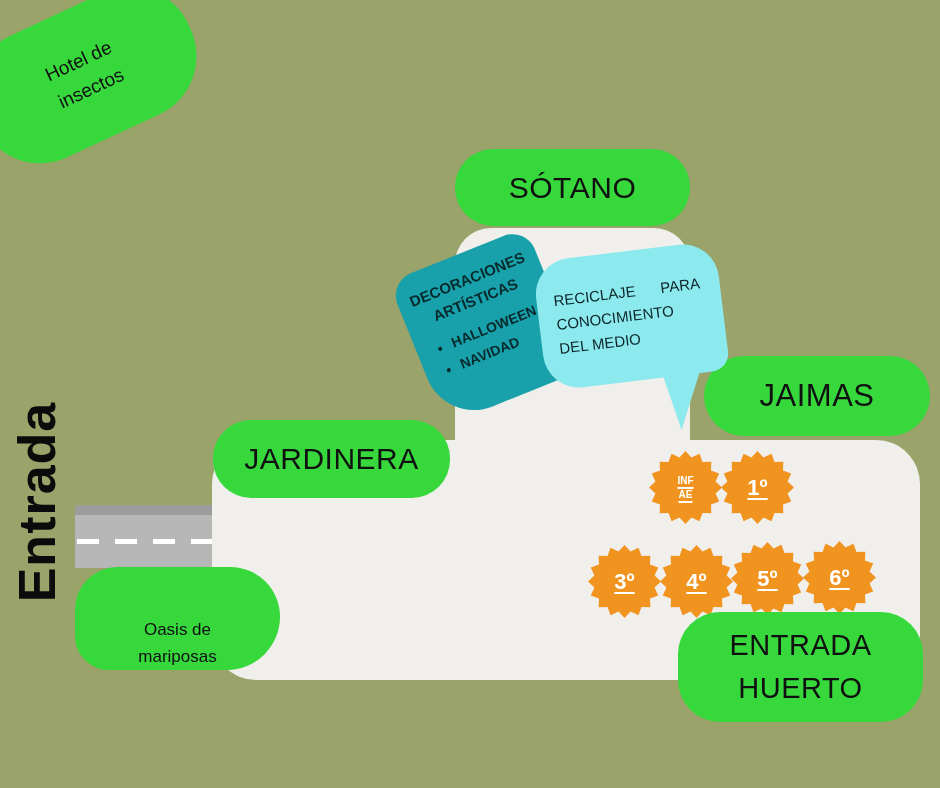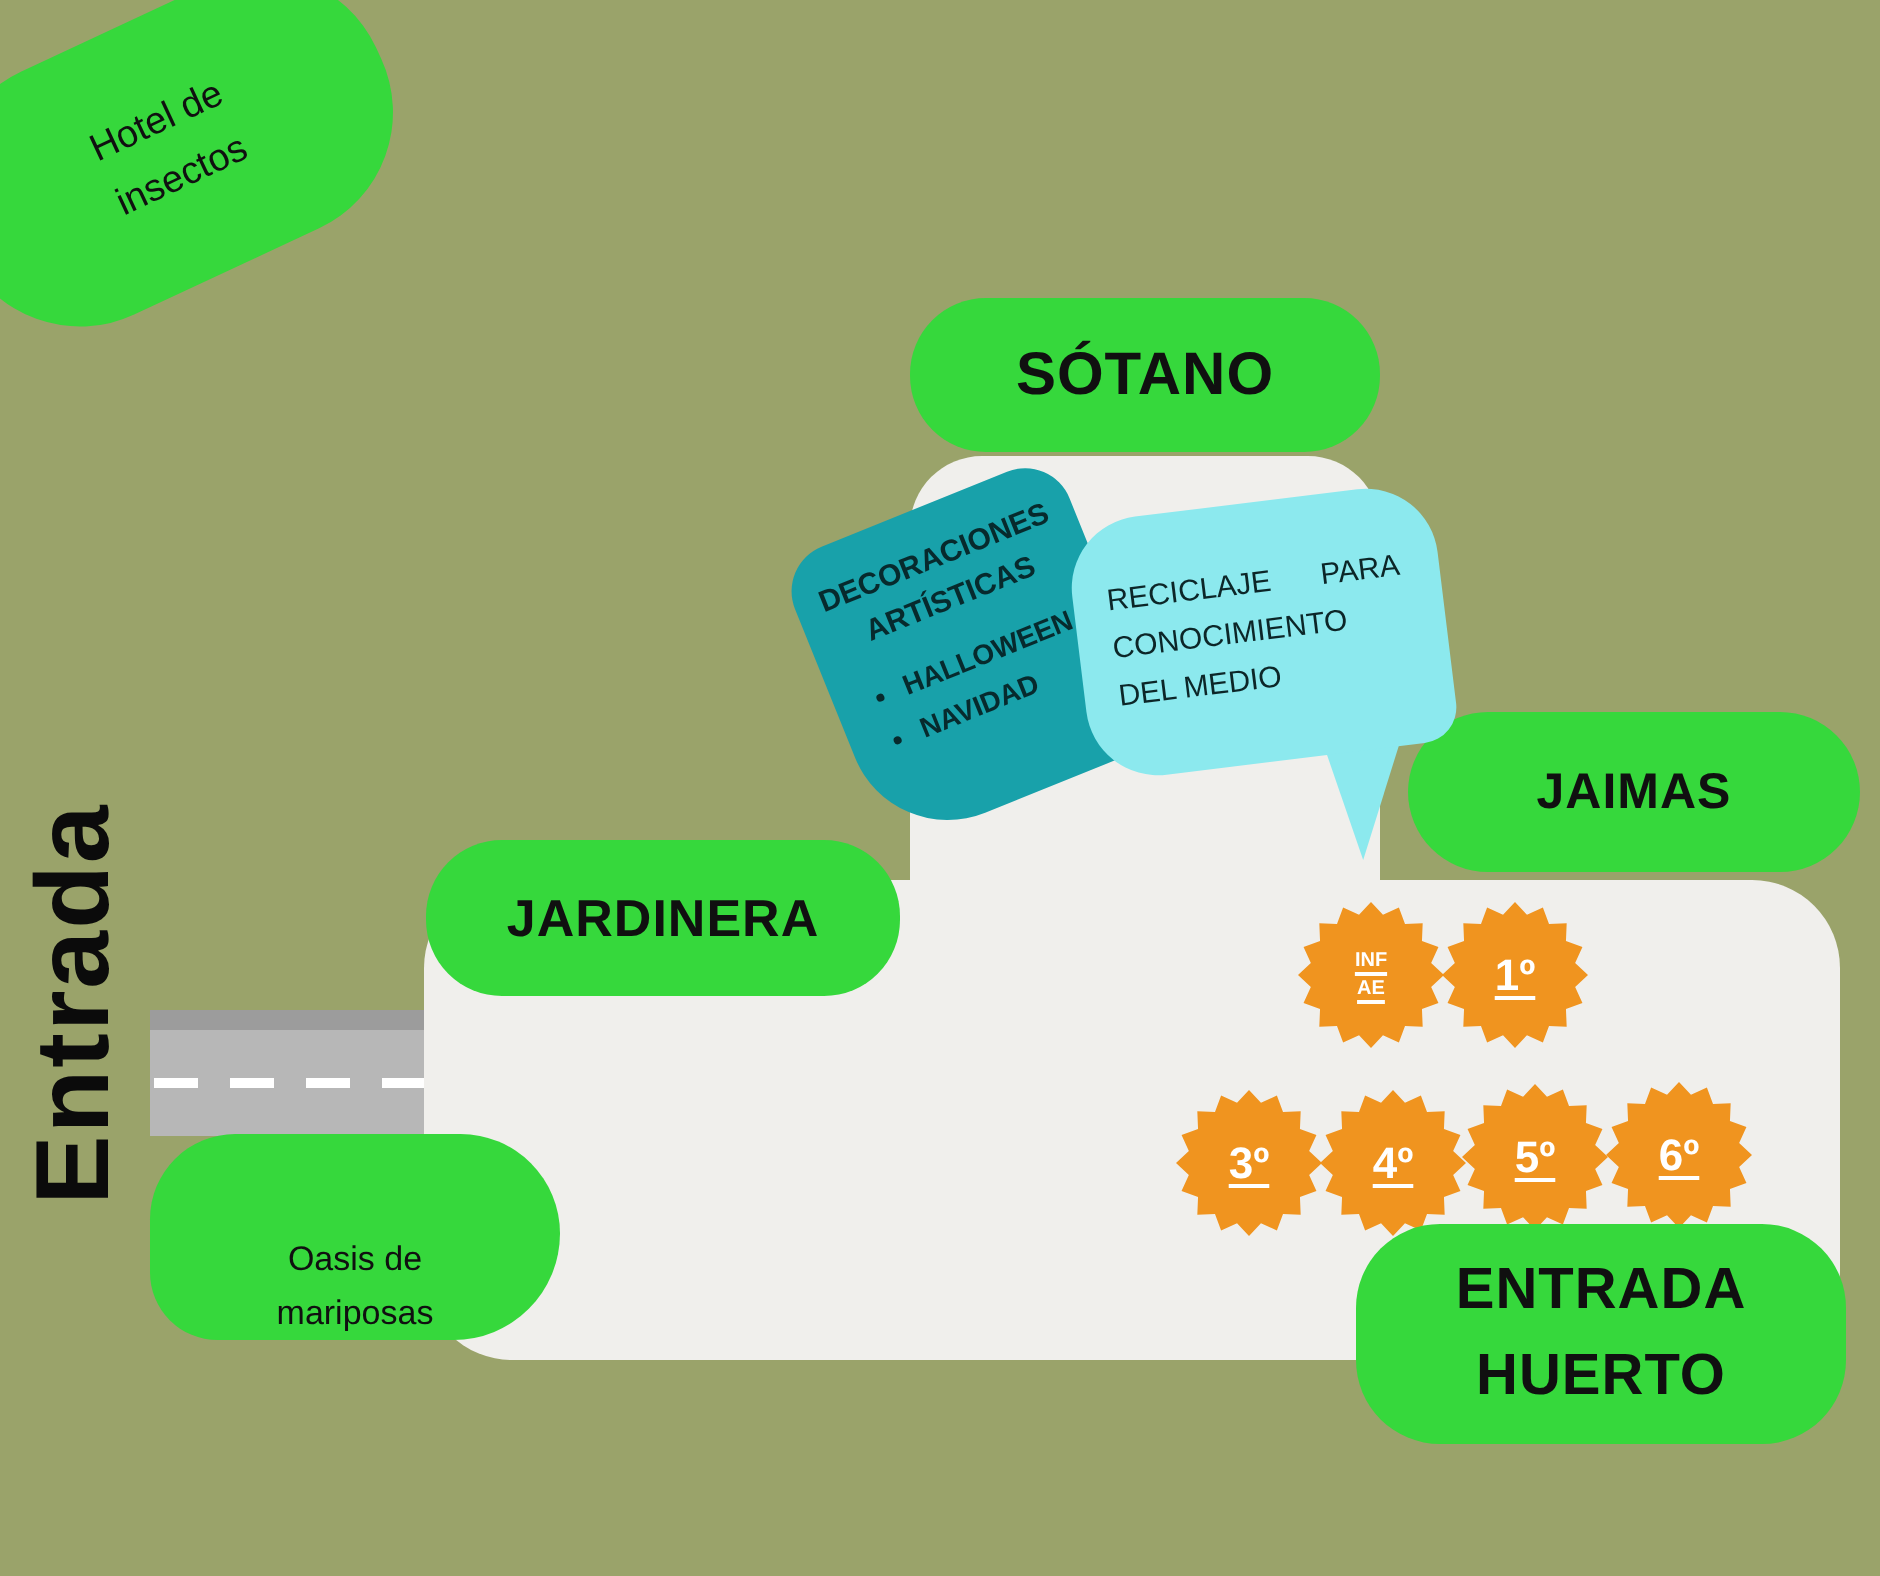--- a/index.html
+++ b/index.html
@@ -11,25 +11,25 @@
     --orange:#f0941f;
     --ink:#101010;
   }
   *{box-sizing:border-box;margin:0;padding:0}
   body{font-family:"Liberation Sans",sans-serif}
   #canvas{position:relative;width:940px;height:788px;background:var(--bg);overflow:hidden}
   .white{position:absolute;background:var(--white)}
   #shape-top{left:455px;top:228px;width:235px;height:260px;border-radius:36px}
   #shape-main{left:212px;top:440px;width:708px;height:240px;border-radius:44px}
 
-  .pill{position:absolute;background:var(--green);color:var(--ink);font-weight:700;
+  .pill{position:absolute;background:var(--green);color:var(--ink);font-weight:400;
         display:flex;align-items:center;justify-content:center;text-align:center;letter-spacing:.5px}
   #sotano{left:455px;top:149px;width:235px;height:77px;border-radius:38px;font-size:30px}
-  #jaimas{left:704px;top:356px;width:226px;height:80px;border-radius:40px;font-size:25px}
-  #jardinera{left:213px;top:420px;width:237px;height:78px;border-radius:38px;font-size:26px}
+  #jaimas{left:704px;top:356px;width:226px;height:80px;border-radius:40px;font-size:31px}
+  #jardinera{left:213px;top:420px;width:237px;height:78px;border-radius:38px;font-size:30px}
   #entrada-huerto{left:678px;top:612px;width:245px;height:110px;border-radius:42px;font-size:29px;
                   line-height:1.5;white-space:pre-line}
 
   #hotel{position:absolute;left:-30px;top:8px;width:230px;height:134px;background:var(--green);
          border-radius:64px;transform:rotate(-25deg);display:flex;align-items:center;justify-content:center}
   #hotel .txt{color:var(--ink);font-size:19px;text-align:center;line-height:1.6;white-space:pre-line}
 
   #oasis{position:absolute;left:75px;top:567px;width:205px;height:103px;background:var(--green);
          border-radius:48px 56px 60px 38px;display:flex;align-items:flex-end;justify-content:center}
   #oasis .txt{color:var(--ink);font-size:17px;text-align:center;line-height:1.6;white-space:pre-line}

